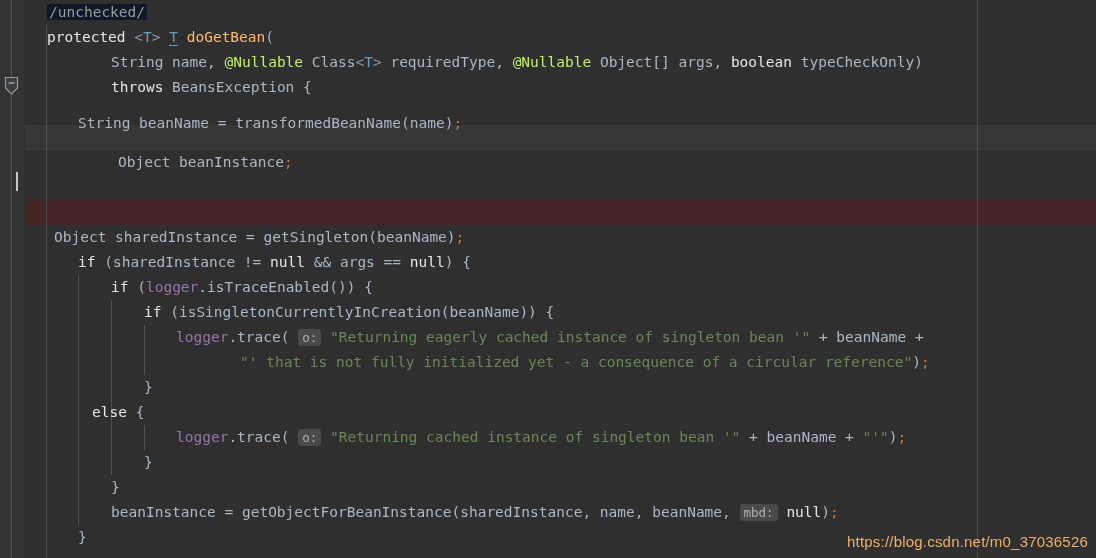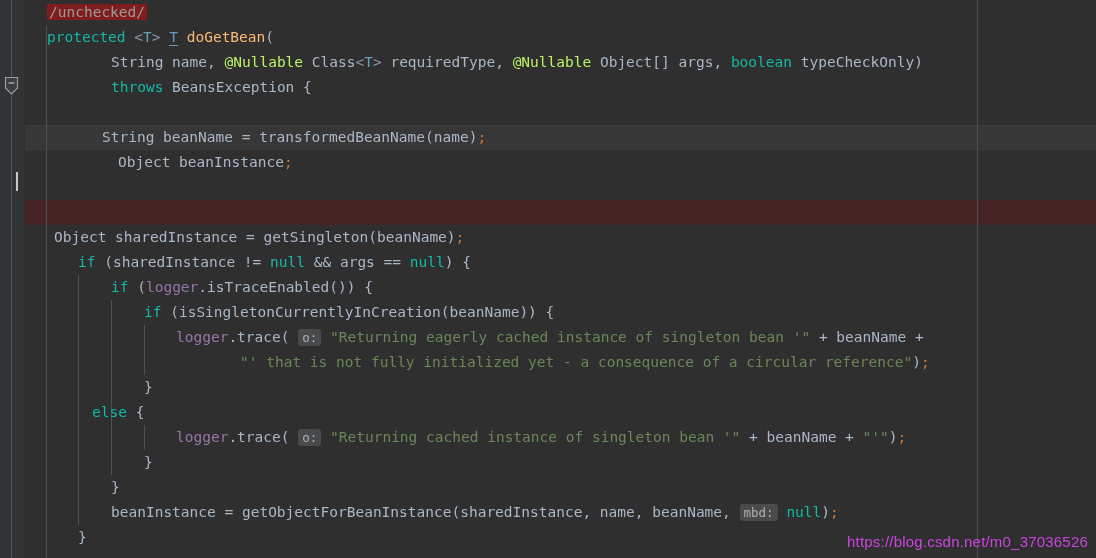--- a/index.html
+++ b/index.html
@@ -100,37 +100,37 @@
 
   
   .indent-guide {
     position: absolute;
     width: 1px;
     background: #4e5254;
   }
 
   
   .t-def      { color: #a9b7c6; }
-  .t-kw       { color: #14b8a6; }
+  .t-kw       { color: #e5e5e5; }
   .t-gen-gray { color: #8a9ba8; }
   .t-method   { color: #fdba74; }
   .t-anno     { color: #bef264; }
   .t-comment  { color: #808080; }
   .t-string   { color: #6a8759; }
   .t-field    { color: #9876aa; }
   .t-semi     { color: #cc7832; }
   .t-linkedtype {
     color: #6897bb;
     border-bottom: 1px solid #6897bb;
   }
   .t-teal     { color: #6a9fb5; }
 
   
   .fold-placeholder {
-    background: #7f1d1d;
+    background: #0f172a;
     color: #9a9a9a;
     border-radius: 2px;
     padding: 0 2px;
   }
 
   
   .param-hint {
     background: #484a4c;
     color: #b0b0b0;
     border-radius: 3px;
@@ -146,21 +146,21 @@
     background: #c8c8c8;
   }
 
   
   .watermark {
     position: absolute;
     right: 8px;
     bottom: 8px;
     font-family: "Liberation Sans", sans-serif;
     font-size: 15px;
-    color: #d946ef;
+    color: #fdba74;
     opacity: .92;
     letter-spacing: .2px;
   }
 </style>
 </head>
 <body>
 
 <div id="editor-root" style="background: rgb(47, 47, 47);">
 
   <div class="row-highlight row-caretline" id="caret-line-row" style="top: 125px; height: 25px; background: rgb(55, 55, 55);"></div>
@@ -183,21 +183,21 @@
       <div class="indent-guide" style="left: 46px; top: 25px; height: 533px;"></div>
       <div class="indent-guide" style="left: 78px; top: 275px; height: 250px;"></div>
       <div class="indent-guide" style="left: 111px; top: 300px; height: 175px;"></div>
       <div class="indent-guide" style="left: 144px; top: 325px; height: 50px;"></div>
       <div class="indent-guide" style="left: 144px; top: 425px; height: 25px;"></div>
       <div class="code-line" style="top: 0px; padding-left: 47px;"><span class="fold-placeholder">/unchecked/</span></div>
       <div class="code-line" style="top: 25px; padding-left: 47px;"><span class="t-kw">protected </span><span class="t-gen-gray">&lt;</span><span class="t-teal">T</span><span class="t-gen-gray">&gt; </span><span class="t-linkedtype">T</span><span class="t-def"> </span><span class="t-method">doGetBean</span><span class="t-def">(</span></div>
       <div class="code-line" style="top: 50px; padding-left: 111px;"><span class="t-def">String name, </span><span class="t-anno">@Nullable</span><span class="t-def"> Class</span><span class="t-gen-gray">&lt;</span><span class="t-teal">T</span><span class="t-gen-gray">&gt;</span><span class="t-def"> requiredType, </span><span class="t-anno">@Nullable</span><span class="t-def"> Object[] args, </span><span class="t-kw">boolean</span><span class="t-def"> typeCheckOnly)</span></div>
       <div class="code-line" style="top: 75px; padding-left: 111px;"><span class="t-kw">throws</span><span class="t-def"> BeansException {</span></div>
       <div class="code-line" style="top: 100px; padding-left: 78px;"></div>
-      <div class="code-line" style="top: 125px; padding-left: 102px;"><span class="t-def">String beanName = transformedBeanName(name)</span><span class="t-semi">;</span></div>
+      <div class="code-line" style="top: 111px; padding-left: 78px;"><span class="t-def">String beanName = transformedBeanName(name)</span><span class="t-semi">;</span></div>
       <div class="code-line" style="top: 150px; padding-left: 118px;"><span class="t-def">Object beanInstance</span><span class="t-semi">;</span></div>
       <div class="code-line" style="top: 175px; padding-left: 78px;"></div>
       <div class="code-line" style="top: 225px; padding-left: 54px;"><span class="t-def">Object sharedInstance = getSingleton(beanName)</span><span class="t-semi">;</span></div>
       <div class="code-line" style="top: 250px; padding-left: 78px;"><span class="t-kw">if</span><span class="t-def"> (sharedInstance != </span><span class="t-kw">null</span><span class="t-def"> &amp;&amp; args == </span><span class="t-kw">null</span><span class="t-def">) {</span></div>
       <div class="code-line" style="top: 275px; padding-left: 111px;"><span class="t-kw">if</span><span class="t-def"> (</span><span class="t-field">logger</span><span class="t-def">.isTraceEnabled()) {</span></div>
       <div class="code-line" style="top: 300px; padding-left: 144px;"><span class="t-kw">if</span><span class="t-def"> (isSingletonCurrentlyInCreation(beanName)) {</span></div>
       <div class="code-line" style="top: 325px; padding-left: 176px;"><span class="t-field">logger</span><span class="t-def">.trace( </span><span class="param-hint">o:</span><span class="t-def"> </span><span class="t-string">"Returning eagerly cached instance of singleton bean '"</span><span class="t-def"> + beanName +</span></div>
       <div class="code-line" style="top: 350px; padding-left: 240px;"><span class="t-string">"' that is not fully initialized yet - a consequence of a circular reference"</span><span class="t-def">)</span><span class="t-semi">;</span></div>
       <div class="code-line" style="top: 375px; padding-left: 144px;"><span class="t-def">}</span></div>
       <div class="code-line" style="top: 400px; padding-left: 92px;"><span class="t-kw">else</span><span class="t-def"> {</span></div>

